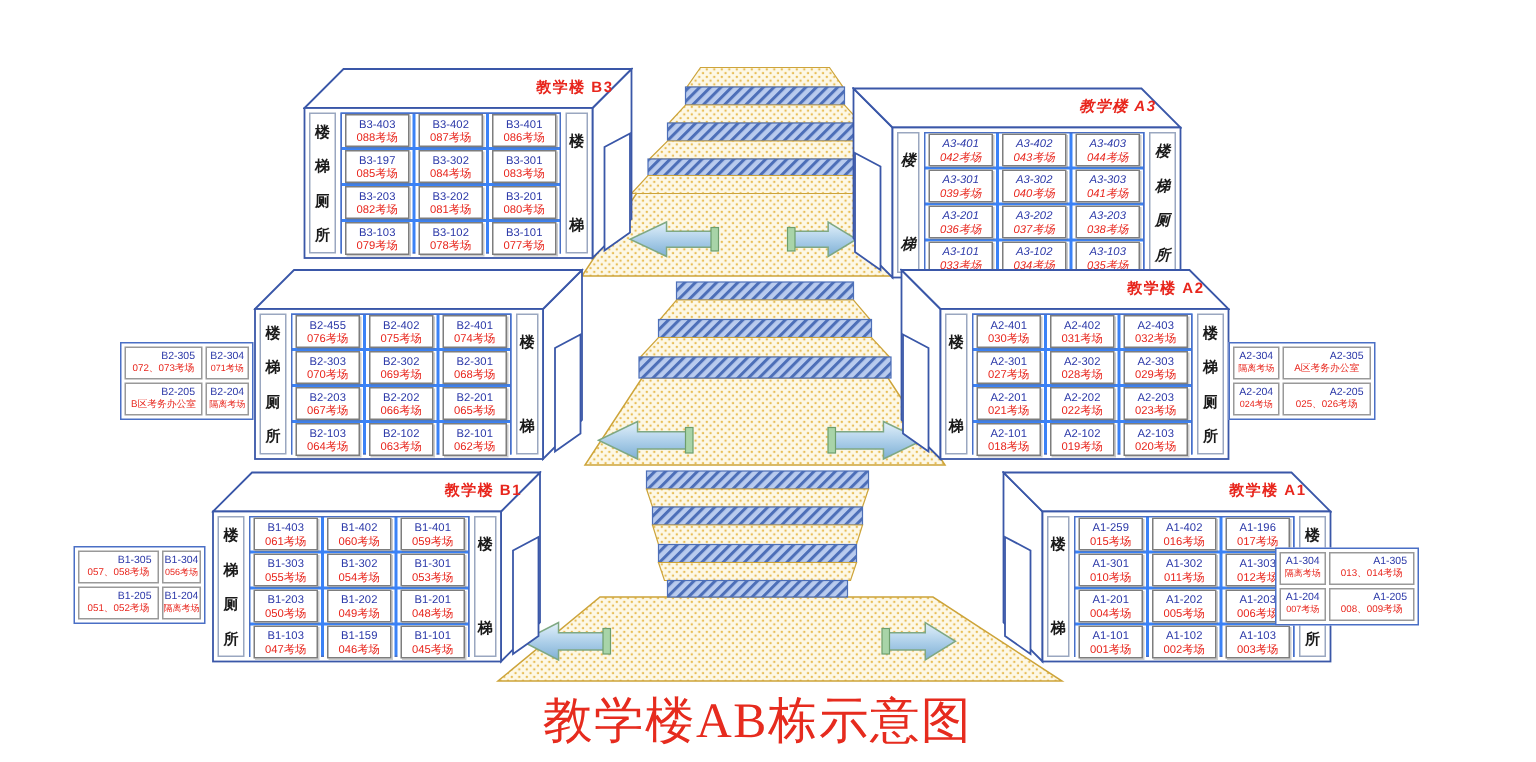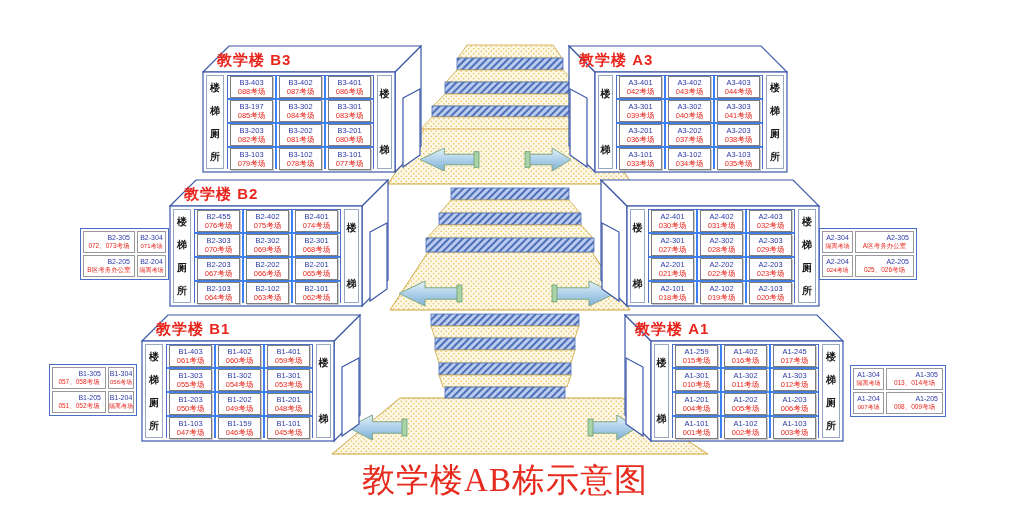--- a/index.html
+++ b/index.html
@@ -1,22 +1,22 @@
 <!DOCTYPE html>
 <html><head>
 <meta charset="utf-8">
 <style>
   html,body{margin:0;padding:0;background:#fff;}
   .canvas{position:relative;width:1024px;height:508px;background:#fff;overflow:hidden;
           font-family:"Liberation Sans", sans-serif;}
   #stairs-svg{position:absolute;left:0;top:0;z-index:1;}
   .building{position:absolute;width:220px;height:130px;z-index:2;}
   .building svg{position:absolute;left:0;top:0;}
-  .btitle{position:absolute;top:6px;width:192px;text-align:left;color:#e8261d;
-          font-weight:bold;font-size:15px;letter-spacing:1px;white-space:nowrap;}
+  .btitle{position:absolute;top:6px;width:192px;text-align:right;color:#e8261d;
+          font-weight:bold;font-size:10px;letter-spacing:1px;white-space:nowrap;}
   .facade{position:absolute;top:30px;width:186px;height:94px;display:flex;gap:3px;}
   .strip{border:1px solid #9aa7c0;background:#fff;display:flex;flex-direction:column;
          align-items:center;justify-content:space-around;font-size:10px;font-weight:600;
          color:#1a1a1a;box-sizing:border-box;}
   .strip.s2{justify-content:space-between;padding:11px 0;}
   .rooms{flex:1;display:grid;grid-template-columns:repeat(3,1fr);grid-template-rows:repeat(4,1fr);
          gap:2px;background:#3b82f6;border:1px solid #4a6fc5;}
   .rcell{background:#fff;display:flex;align-items:center;justify-content:center;}
   .rbox{width:86%;height:20px;border:1px solid #7d7d7d;background:#fff;display:flex;
         flex-direction:column;align-items:center;justify-content:center;
@@ -185,21 +185,21 @@
                 <div class="rhall">077考场</div>
               </div>
             </div>
           </div>
           <div class="strip s2" style="width: 15px;">
             <span>楼</span>
             <span>梯</span>
           </div>
         </div>
       </div>
-      <div class="building" style="left: 568px; top: 45px;">
+      <div class="building" style="left: 568px; top: 58px; font-style: italic;">
         <svg width="220" height="130">
           <polygon points="27,27 1,1 1,101 27,127" fill="#fff" stroke="#3a57a8" stroke-width="1.2"></polygon>
           <polygon points="27,27 1,1 193,1 219,27" fill="#fff" stroke="#3a57a8" stroke-width="1.2"></polygon>
           <rect x="27" y="27" width="192" height="100" fill="#fff" stroke="#3a57a8" stroke-width="1.2"></rect>
           <polygon points="2,44 19,53 19,122 2,110" fill="#fff" stroke="#3a57a8" stroke-width="1.2"></polygon>
         </svg>
         <div class="btitle" style="left: 27px; transform: translateX(-16px);">教学楼 A3</div>
         <div class="facade" style="left: 30px;">
           <div class="strip s2" style="width: 15px;">
             <span>楼</span>
@@ -287,21 +287,20 @@
           </div>
         </div>
       </div>
       <div class="building" style="left: 169px; top: 179px;">
         <svg width="220" height="130">
           <polygon points="193,27 219,1 219,101 193,127" fill="#fff" stroke="#3a57a8" stroke-width="1.2"></polygon>
           <polygon points="1,27 27,1 219,1 193,27" fill="#fff" stroke="#3a57a8" stroke-width="1.2"></polygon>
           <rect x="1" y="27" width="192" height="100" fill="#fff" stroke="#3a57a8" stroke-width="1.2"></rect>
           <polygon points="201,53 218,44 218,110 201,122" fill="#fff" stroke="#3a57a8" stroke-width="1.2"></polygon>
         </svg>
-        <div class="btitle" style="left: 1px; transform: translateX(14px);">教学楼 B2</div>
         <div class="facade" style="left: 4px;">
           <div class="strip" style="width: 18px;">
             <span>楼</span>
             <span>梯</span>
             <span>厕</span>
             <span>所</span>
           </div>
           <div class="rooms">
             <div class="rcell">
               <div class="rbox">
@@ -382,20 +381,21 @@
           </div>
         </div>
       </div>
       <div class="building" style="left: 600px; top: 179px;">
         <svg width="220" height="130">
           <polygon points="27,27 1,1 1,101 27,127" fill="#fff" stroke="#3a57a8" stroke-width="1.2"></polygon>
           <polygon points="27,27 1,1 193,1 219,27" fill="#fff" stroke="#3a57a8" stroke-width="1.2"></polygon>
           <rect x="27" y="27" width="192" height="100" fill="#fff" stroke="#3a57a8" stroke-width="1.2"></rect>
           <polygon points="2,44 19,53 19,122 2,110" fill="#fff" stroke="#3a57a8" stroke-width="1.2"></polygon>
         </svg>
+        <div class="btitle" style="left: 27px; transform: translateX(-16px);">教学楼 A2</div>
         <div class="facade" style="left: 30px;">
           <div class="strip s2" style="width: 15px;">
             <span>楼</span>
             <span>梯</span>
           </div>
           <div class="rooms">
             <div class="rcell">
               <div class="rbox">
                 <div class="rnum">A2-401</div>
                 <div class="rhall">030考场</div>
@@ -564,21 +564,21 @@
                 <div class="rhall">045考场</div>
               </div>
             </div>
           </div>
           <div class="strip s2" style="width: 15px;">
             <span>楼</span>
             <span>梯</span>
           </div>
         </div>
       </div>
-      <div class="building" style="left: 624px; top: 314px; padding-left: 29px;">
+      <div class="building" style="left: 668px; top: 314px; padding-left: 29px;">
         <svg width="220" height="130">
           <polygon points="27,27 1,1 1,101 27,127" fill="#fff" stroke="#3a57a8" stroke-width="1.2"></polygon>
           <polygon points="27,27 1,1 193,1 219,27" fill="#fff" stroke="#3a57a8" stroke-width="1.2"></polygon>
           <rect x="27" y="27" width="192" height="100" fill="#fff" stroke="#3a57a8" stroke-width="1.2"></rect>
           <polygon points="2,44 19,53 19,122 2,110" fill="#fff" stroke="#3a57a8" stroke-width="1.2"></polygon>
         </svg>
         <div class="btitle" style="left: 27px; transform: translateX(-16px);">教学楼 A1</div>
         <div class="facade" style="left: 30px;">
           <div class="strip s2" style="width: 15px;">
             <span>楼</span>
@@ -592,21 +592,21 @@
               </div>
             </div>
             <div class="rcell">
               <div class="rbox">
                 <div class="rnum">A1-402</div>
                 <div class="rhall">016考场</div>
               </div>
             </div>
             <div class="rcell">
               <div class="rbox">
-                <div class="rnum">A1-245</div>
+                <div class="rnum">A1-196</div>
                 <div class="rhall">017考场</div>
               </div>
             </div>
             <div class="rcell">
               <div class="rbox">
                 <div class="rnum">A1-301</div>
                 <div class="rhall">010考场</div>
               </div>
             </div>
             <div class="rcell">

